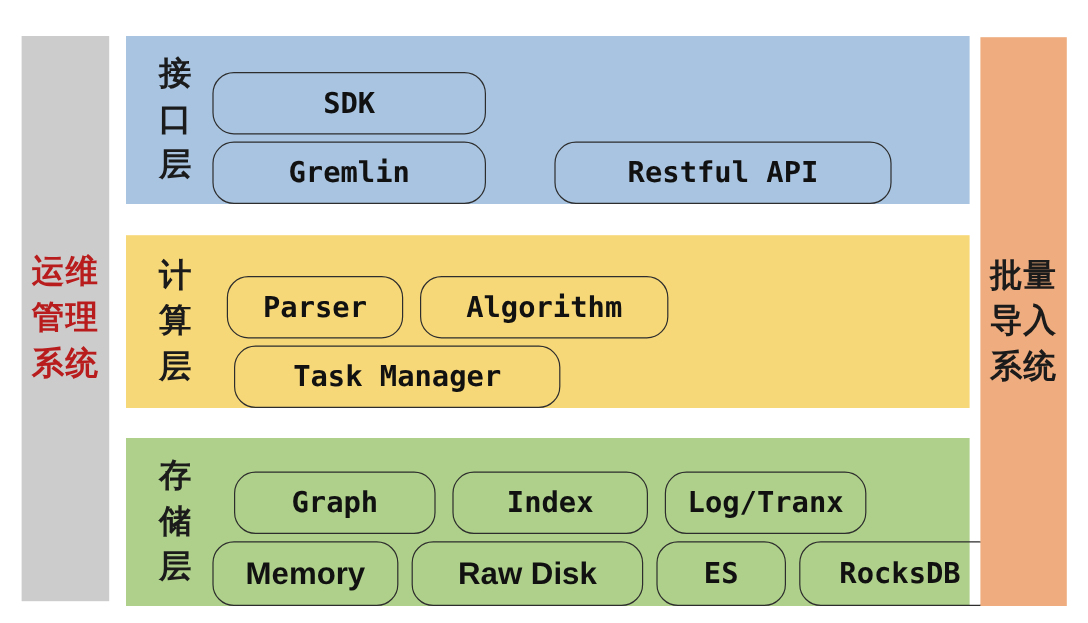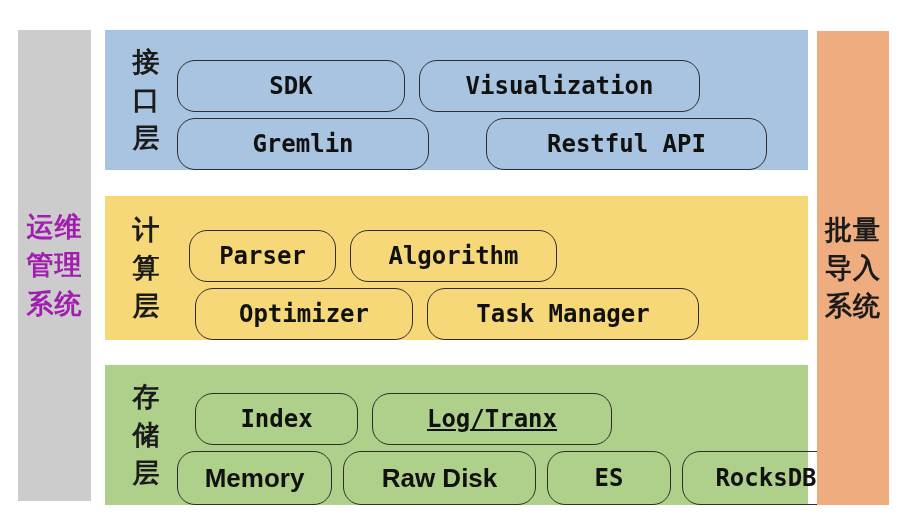--- a/index.html
+++ b/index.html
@@ -37,21 +37,21 @@
     letter-spacing: 1px;
     white-space: pre-line;
   }
   #ops-panel {
     left: 18px;
     top: 30px;
     width: 73px;
     height: 471px;
     background: #cccccc;
   }
-  #ops-panel .side-label { color: #a21caf; }
+  #ops-panel .side-label { color: #b91c1c; }
   #import-panel {
     left: 817px;
     top: 31px;
     width: 72px;
     height: 474px;
     background: #eeac7f;
   }
 
   
   .layer {
@@ -115,37 +115,37 @@
     white-space: nowrap;
   }
   .pill.sans {
     font-family: "Liberation Sans", sans-serif;
     font-size: 26px;
   }
 
   
   #pill-sdk           { width: 228px; }
   #pill-visualization { width: 281px; }
-  #pill-gremlin       { width: 252px; }
+  #pill-gremlin       { width: 228px; }
   #pill-restful-api   { width: 281px; margin-left: 43px; }
 
   
   #pill-parser       { width: 147px; margin-left: 12px; }
   #pill-traversal    { width: 210px; }
   #pill-algorithm    { width: 207px; }
   #pill-optimizer    { width: 218px; }
   #pill-task-manager { width: 272px; }
 
   
   #pill-graph     { width: 168px; }
   #pill-index     { width: 163px; }
-  #pill-log-tranx { width: 240px; text-decoration: underline; }
+  #pill-log-tranx { width: 168px; }
   #pill-memory    { width: 155px; }
   #pill-raw-disk  { width: 193px; }
-  #pill-es        { width: 124px; }
+  #pill-es        { width: 108px; }
   #pill-rocksdb   { width: 168px; }
 
   #layer-storage .pill-row.bottom { gap: 11px; }
   #layer-storage .pill-row.bottom .pill { height: 54px; }
 </style>
 </head>
 <body>
 
 <div id="diagram">
 
@@ -155,51 +155,50 @@
 系统</div>
   </div>
 
   <div class="layer" id="layer-interface">
     <div class="layer-name">接
 口
 层</div>
     <div class="layer-rows">
       <div class="pill-row">
         <div class="pill" id="pill-sdk">SDK</div>
-        <div class="pill" id="pill-visualization">Visualization</div>
       </div>
       <div class="pill-row">
         <div class="pill" id="pill-gremlin">Gremlin</div>
         <div class="pill" id="pill-restful-api">Restful API</div>
       </div>
     </div>
   </div>
 
   <div class="layer" id="layer-compute">
     <div class="layer-name">计
 算
 层</div>
     <div class="layer-rows">
       <div class="pill-row">
         <div class="pill" id="pill-parser">Parser</div>
         <div class="pill" id="pill-algorithm">Algorithm</div>
       </div>
       <div class="pill-row indent">
-        <div class="pill" id="pill-optimizer">Optimizer</div>
         <div class="pill" id="pill-task-manager">Task Manager</div>
       </div>
     </div>
   </div>
 
   <div class="layer" id="layer-storage">
     <div class="layer-name">存
 储
 层</div>
     <div class="layer-rows">
       <div class="pill-row indent">
+        <div class="pill" id="pill-graph">Graph</div>
         <div class="pill" id="pill-index">Index</div>
         <div class="pill" id="pill-log-tranx">Log/Tranx</div>
       </div>
       <div class="pill-row bottom">
         <div class="pill sans" id="pill-memory">Memory</div>
         <div class="pill sans" id="pill-raw-disk">Raw Disk</div>
         <div class="pill" id="pill-es">ES</div>
         <div class="pill" id="pill-rocksdb">RocksDB</div>
       </div>
     </div>

